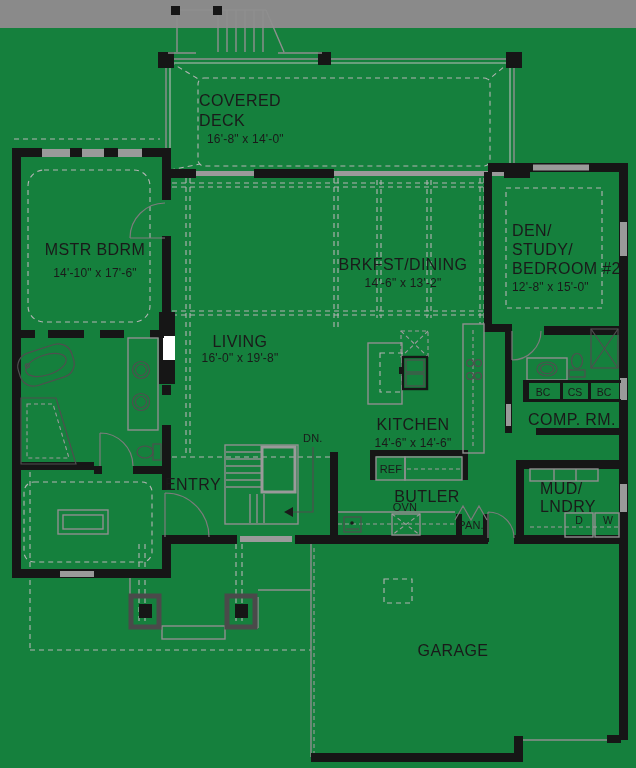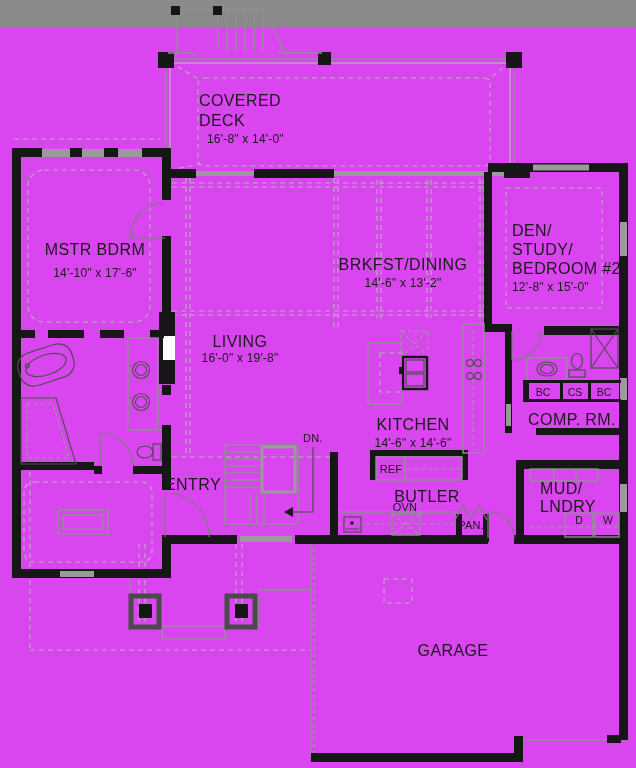--- a/index.html
+++ b/index.html
@@ -1,16 +1,16 @@
 <!DOCTYPE html>
 <html><head>
 <meta charset="utf-8">
 <style>
   html,body{margin:0;padding:0;background:#e8e8e8;}
-  .sheet{width:636px;height:768px;position:relative;background:#d946ef;margin:0 auto;
+  .sheet{width:636px;height:768px;position:relative;background:#15803d;margin:0 auto;
          font-family:"Liberation Sans", sans-serif;}
   svg{display:block;}
   
   .w    {fill:#161616;stroke:none;}                                  
   .win  {fill:#9a9a9a;stroke:none;}                                  
   .tn   {fill:none;stroke:#8f8f8f;stroke-width:1.4;}                 
   .tn2  {fill:none;stroke:#bdbdbd;stroke-width:1.1;}
   .fx   {fill:none;stroke:#4f4f4f;stroke-width:1.2;}                 
   .fxb  {fill:none;stroke:#161616;stroke-width:2.4;}
   .dash {fill:none;stroke:#b4b4b4;stroke-width:1.1;stroke-dasharray:5 4;}

